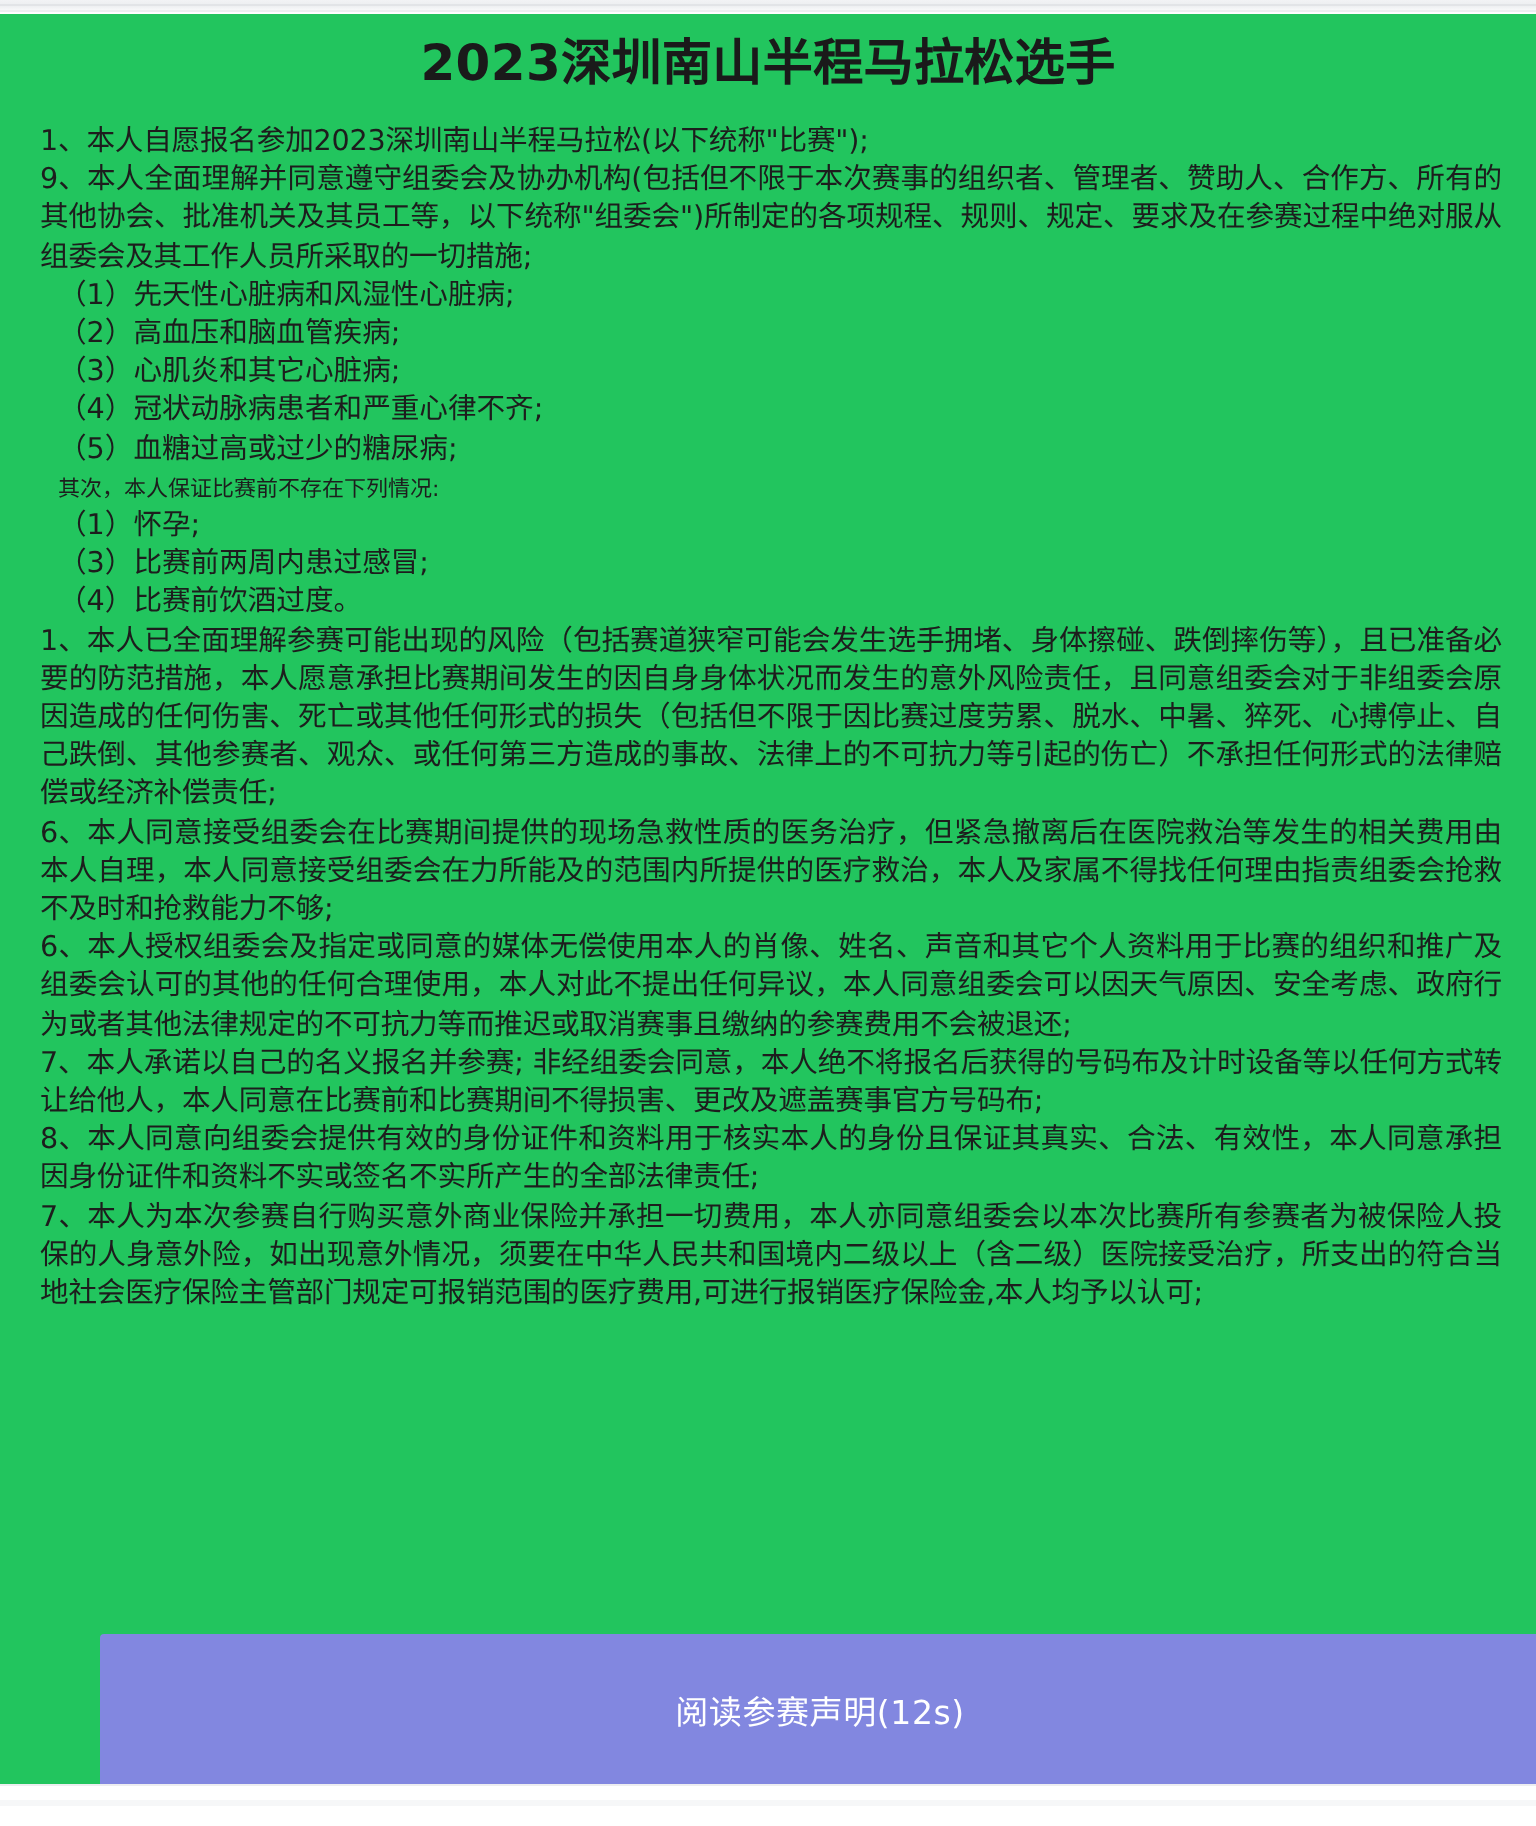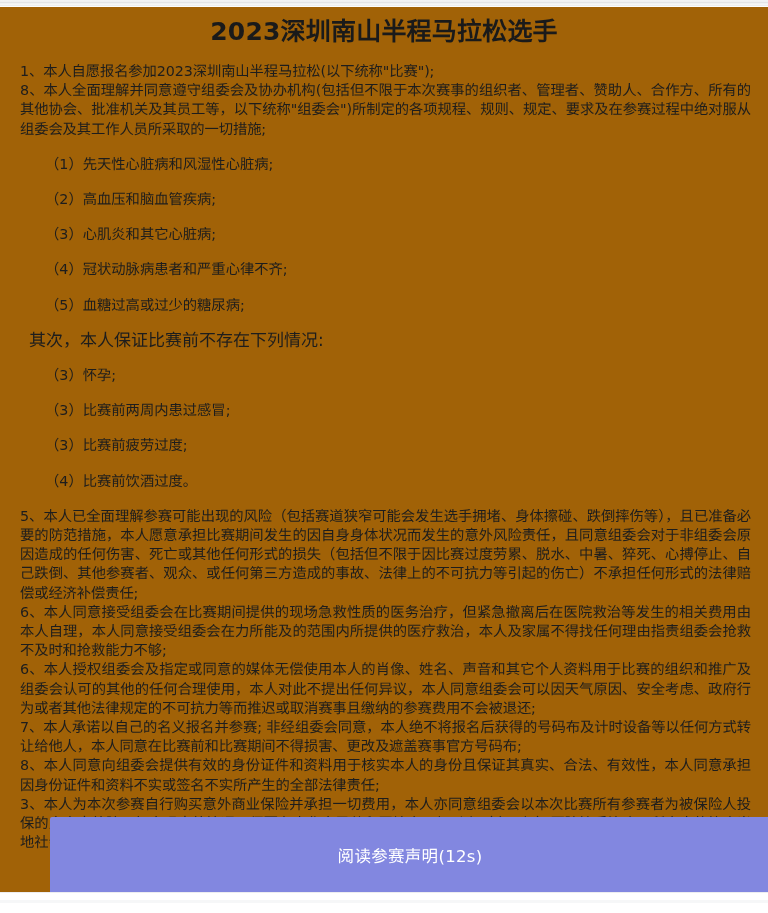--- a/index.html
+++ b/index.html
@@ -45,21 +45,21 @@
     background: #f4f5f6;
   }
   .edge-left  { left: 4px; }
   .edge-right { right: 4px; }
 
   .page {
     position: absolute;
     top: 7px; left: 0;
     width: 768px;
     height: 896px;
-    background: #a16207;
+    background: #22c55e;
     box-sizing: border-box;
   }
 
   .title-block {
     padding-top: 7px;
     text-align: center;
   }
   .title-line {
     font-size: 25px;
     font-weight: bold;
@@ -77,25 +77,25 @@
     color: #1d1d1d;
     text-align: justify;
     text-justify: inter-ideograph;
     margin: 0;
     letter-spacing: -0.1px;
   }
   .sub-item {
     font-size: 14.3px;
     line-height: 19.2px;
     color: #1d1d1d;
-    margin: 16px;
+    margin: 0;
     padding-left: 9px;
   }
   .lead-in {
-    font-size: 17px;
+    font-size: 11px;
     line-height: 19.2px;
     color: #1d1d1d;
     margin: 0;
     padding-left: 9px;
   }
 
   .button-area {
     position: absolute;
     left: 0;
     top: 810px;
@@ -150,41 +150,40 @@
 
   <div class="page">
 
     <div class="title-block">
       <div class="title-line">2023深圳南山半程马拉松选手</div>
     </div>
 
     <div class="body-wrap">
 
       <p class="clause">1、本人自愿报名参加2023深圳南山半程马拉松(以下统称"比赛");</p>
-      <p class="clause">8、本人全面理解并同意遵守组委会及协办机构(包括但不限于本次赛事的组织者、管理者、赞助人、合作方、所有的其他协会、批准机关及其员工等，以下统称"组委会")所制定的各项规程、规则、规定、要求及在参赛过程中绝对服从组委会及其工作人员所采取的一切措施;</p>
+      <p class="clause">9、本人全面理解并同意遵守组委会及协办机构(包括但不限于本次赛事的组织者、管理者、赞助人、合作方、所有的其他协会、批准机关及其员工等，以下统称"组委会")所制定的各项规程、规则、规定、要求及在参赛过程中绝对服从组委会及其工作人员所采取的一切措施;</p>
 
       <p class="sub-item">（1）先天性心脏病和风湿性心脏病;</p>
       <p class="sub-item">（2）高血压和脑血管疾病;</p>
       <p class="sub-item">（3）心肌炎和其它心脏病;</p>
       <p class="sub-item">（4）冠状动脉病患者和严重心律不齐;</p>
       <p class="sub-item">（5）血糖过高或过少的糖尿病;</p>
 
       <p class="lead-in">其次，本人保证比赛前不存在下列情况:</p>
 
-      <p class="sub-item">（3）怀孕;</p>
+      <p class="sub-item">（1）怀孕;</p>
       <p class="sub-item">（3）比赛前两周内患过感冒;</p>
-      <p class="sub-item">（3）比赛前疲劳过度;</p>
       <p class="sub-item">（4）比赛前饮酒过度。</p>
 
-      <p class="clause">5、本人已全面理解参赛可能出现的风险（包括赛道狭窄可能会发生选手拥堵、身体擦碰、跌倒摔伤等），且已准备必要的防范措施，本人愿意承担比赛期间发生的因自身身体状况而发生的意外风险责任，且同意组委会对于非组委会原因造成的任何伤害、死亡或其他任何形式的损失（包括但不限于因比赛过度劳累、脱水、中暑、猝死、心搏停止、自己跌倒、其他参赛者、观众、或任何第三方造成的事故、法律上的不可抗力等引起的伤亡）不承担任何形式的法律赔偿或经济补偿责任;</p>
+      <p class="clause">1、本人已全面理解参赛可能出现的风险（包括赛道狭窄可能会发生选手拥堵、身体擦碰、跌倒摔伤等），且已准备必要的防范措施，本人愿意承担比赛期间发生的因自身身体状况而发生的意外风险责任，且同意组委会对于非组委会原因造成的任何伤害、死亡或其他任何形式的损失（包括但不限于因比赛过度劳累、脱水、中暑、猝死、心搏停止、自己跌倒、其他参赛者、观众、或任何第三方造成的事故、法律上的不可抗力等引起的伤亡）不承担任何形式的法律赔偿或经济补偿责任;</p>
       <p class="clause">6、本人同意接受组委会在比赛期间提供的现场急救性质的医务治疗，但紧急撤离后在医院救治等发生的相关费用由本人自理，本人同意接受组委会在力所能及的范围内所提供的医疗救治，本人及家属不得找任何理由指责组委会抢救不及时和抢救能力不够;</p>
       <p class="clause">6、本人授权组委会及指定或同意的媒体无偿使用本人的肖像、姓名、声音和其它个人资料用于比赛的组织和推广及组委会认可的其他的任何合理使用，本人对此不提出任何异议，本人同意组委会可以因天气原因、安全考虑、政府行为或者其他法律规定的不可抗力等而推迟或取消赛事且缴纳的参赛费用不会被退还;</p>
       <p class="clause">7、本人承诺以自己的名义报名并参赛; 非经组委会同意，本人绝不将报名后获得的号码布及计时设备等以任何方式转让给他人，本人同意在比赛前和比赛期间不得损害、更改及遮盖赛事官方号码布;</p>
       <p class="clause">8、本人同意向组委会提供有效的身份证件和资料用于核实本人的身份且保证其真实、合法、有效性，本人同意承担因身份证件和资料不实或签名不实所产生的全部法律责任;</p>
-      <p class="clause">3、本人为本次参赛自行购买意外商业保险并承担一切费用，本人亦同意组委会以本次比赛所有参赛者为被保险人投保的人身意外险，如出现意外情况，须要在中华人民共和国境内二级以上（含二级）医院接受治疗，所支出的符合当地社会医疗保险主管部门规定可报销范围的医疗费用,可进行报销医疗保险金,本人均予以认可;</p>
+      <p class="clause">7、本人为本次参赛自行购买意外商业保险并承担一切费用，本人亦同意组委会以本次比赛所有参赛者为被保险人投保的人身意外险，如出现意外情况，须要在中华人民共和国境内二级以上（含二级）医院接受治疗，所支出的符合当地社会医疗保险主管部门规定可报销范围的医疗费用,可进行报销医疗保险金,本人均予以认可;</p>
 
     </div>
 
     <div class="button-area">
       <button class="read-button">阅读参赛声明(12s)</button>
     </div>
 
     <div class="bottom-strip"></div>
 
   </div>

